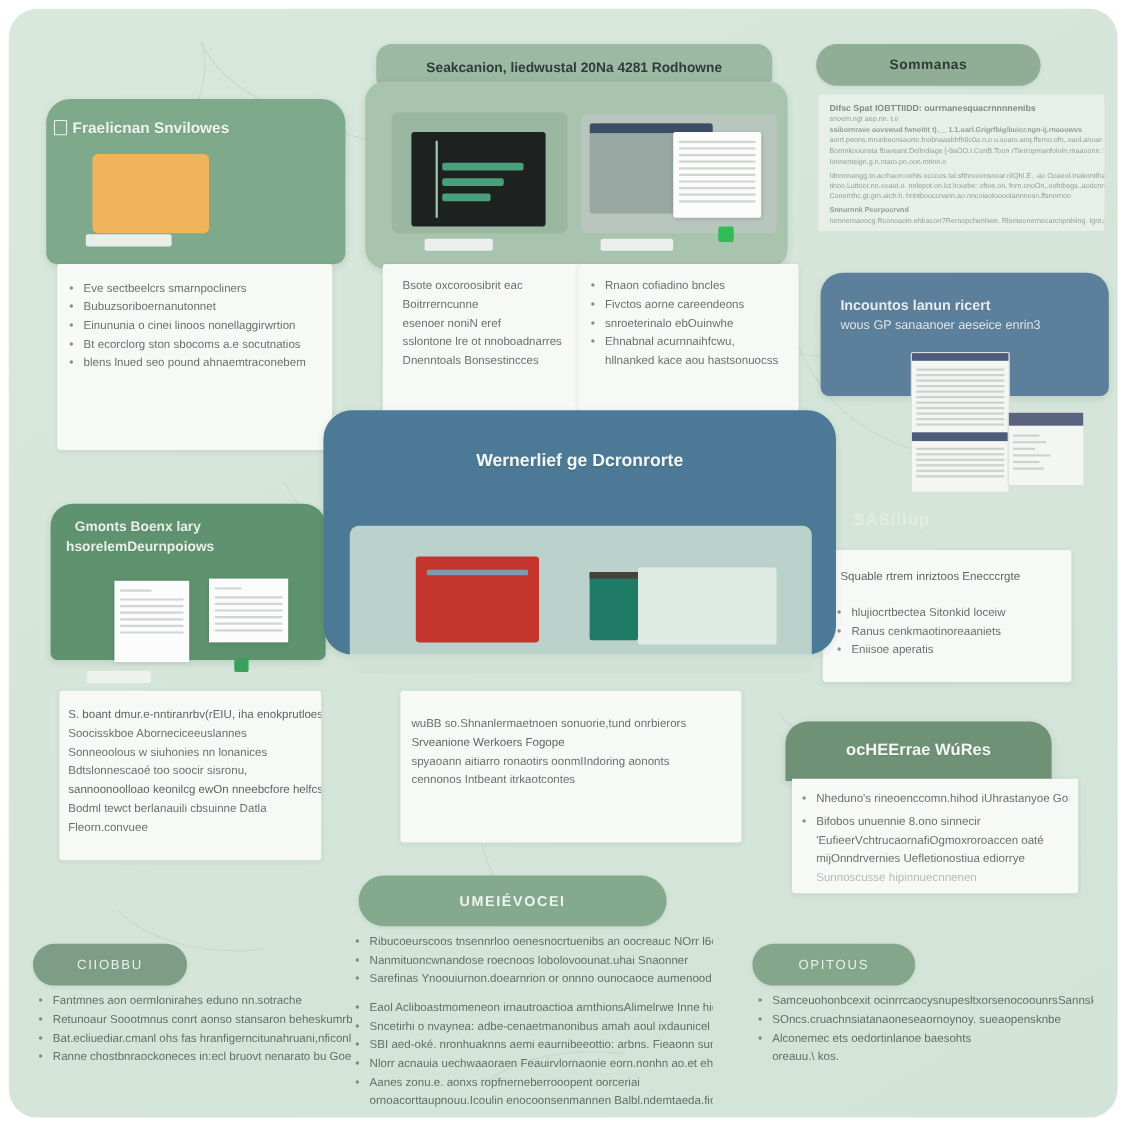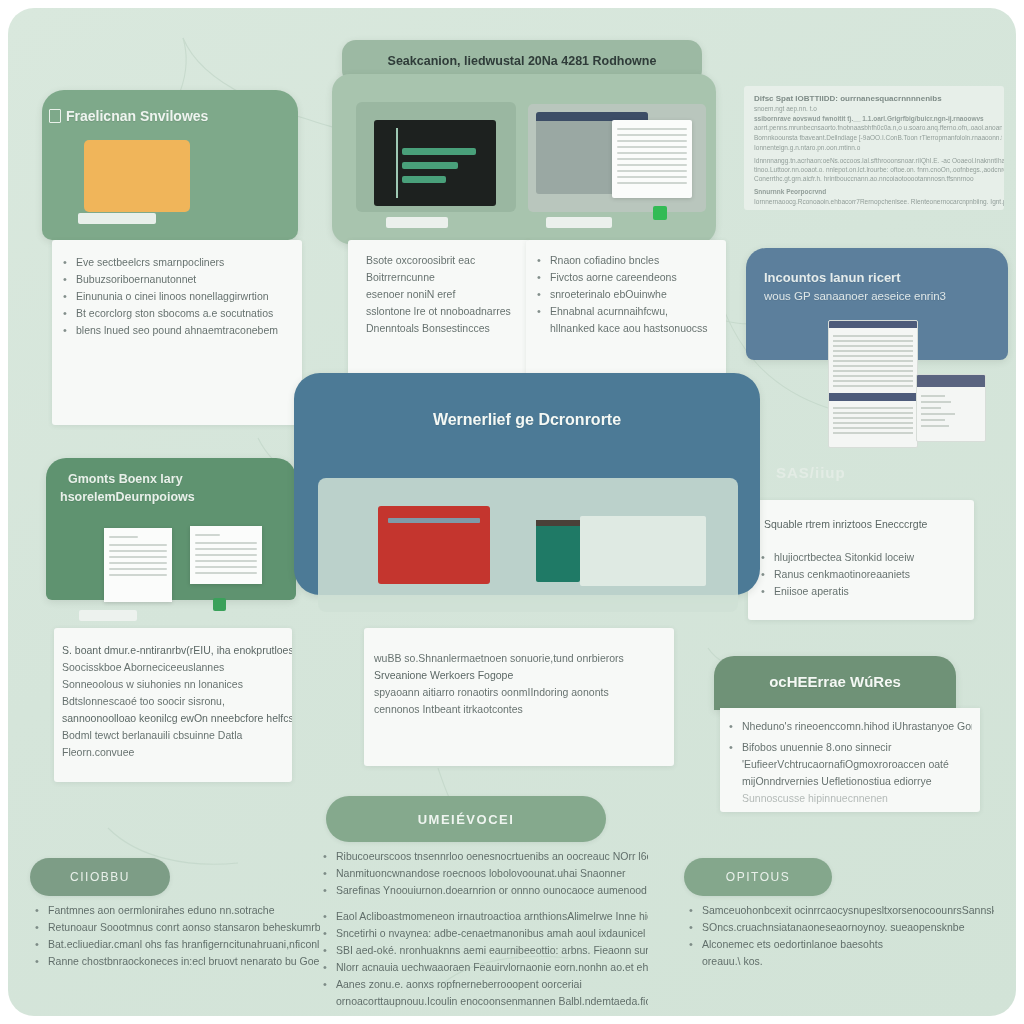--- a/index.html
+++ b/index.html
@@ -39,21 +39,21 @@
     box-shadow:0 2px 7px rgba(60,80,65,.13);
   }
   .hdrblock .t{
     position:absolute;left:0;right:0;top:16px;
     text-align:center;font-size:15px;font-weight:bold;
     text-shadow:0 1px 1px rgba(0,0,0,.10);
   }
   .hdrblock.blue{background:#4c7a96;}
   .hdrblock.blue2{background:#5c7f9c;}
   .hdrblock.green{background:#5f9370;}
-  .hdrblock.teal{background:#7ea98a;}
+  .hdrblock.teal{background:#7ea98a;padding-left:16px;}
 
   .paper{
     position:absolute;
     background:#f7f9f7;
     border-radius:3px;
     box-shadow:0 1px 5px rgba(60,80,65,.10);
     overflow:hidden;
   }
   .bul{
     position:relative;
@@ -121,21 +121,21 @@
     <div class="t" style="top:14px;font-size:12.5px;color:#2f3c39;font-weight:bold;text-shadow:none;">Seakcanion, liedwustal 20Na 4281 Rodhowne</div>
   </div>
 
   <div class="hdrblock teal" style="left:34px;top:82px;width:256px;height:150px;">
     <div class="t" style="top:18px;left:24px;right:auto;text-align:left;font-size:14px;color:#eef4ef;">Fraelicnan Snvilowes</div>
     <span style="position:absolute;left:7px;top:19px;width:10px;height:12px;border:1.4px solid #e9f1ea;border-radius:1px;"></span>
   </div>
   <div class="blob" style="left:76px;top:132px;width:106px;height:72px;background:#f0b55a;border-radius:5px;"></div>
   <div class="cap" style="left:70px;top:205px;width:78px;"></div>
 
-  <div class="paper" style="left:44px;top:232px;width:234px;height:155px;padding:14px 10px 16px 6px;">
+  <div class="paper" style="left:44px;top:232px;width:234px;height:155px;padding:14px 10px 0 6px;">
     <div class="bul">Eve sectbeelcrs smarnpocliners</div>
     <div class="bul">Bubuzsoriboernanutonnet</div>
     <div class="bul">Einununia o cinei linoos nonellaggirwrtion</div>
     <div class="bul">Bt ecorclorg ston sbocoms a.e socutnatios</div>
     <div class="bul">blens lnued seo pound ahnaemtraconebem</div>
   </div>
 
   <div class="hdrblock" style="left:324px;top:66px;width:384px;height:170px;background:#a8c4ae;border-radius:18px;"></div>
 
   <div class="blob" style="left:348px;top:94px;width:160px;height:110px;background:#9ab7a1;border-radius:6px;"></div>
@@ -175,20 +175,23 @@
   <div class="cap" style="left:538px;top:209px;width:66px;"></div>
 
   <div class="paper" style="left:518px;top:232px;width:186px;height:130px;padding:12px 8px 0 6px;">
     <div class="bul">Rnaon cofiadino bncles</div>
     <div class="bul">Fivctos aorne careendeons</div>
     <div class="bul">snroeterinalo ebOuinwhe</div>
     <div class="bul">Ehnabnal acurnnaihfcwu,</div>
     <div class="bul nodot">hllnanked kace  aou hastsonuocss</div>
   </div>
 
+  <div class="pill" style="left:734px;top:32px;width:204px;height:38px;">
+    <span style="font-size:12.5px;color:#2e3b37;font-weight:bold;">Sommanas</span>
+  </div>
   <div class="paper" style="left:736px;top:78px;width:260px;height:124px;background:#e7efe9;box-shadow:none;">
     <div class="dense" style="left:10px;top:8px;width:240px;font-size:8px;opacity:.75;font-weight:bold;">Difsc Spat  IOBTTIIDD:  ourrnanesquacrnnnnenibs</div>
     <div class="dense" style="left:10px;top:18px;width:240px;">snoem.ngt aep.nn.  t.o</div>
     <div class="dense" style="left:10px;top:28px;width:244px;font-weight:bold;">ssibornrave aovswud fwnoitit t).__ 1.1.oarl.Grigrfbig/buicr.ngn-ij.rnaoowvs</div>
     <div class="dense" style="left:10px;top:37px;width:248px;">aorrt.penns.mrunbecnsaorto.fnobnaasbhfh0c0a.n,o u.soaro.anq.fferno.ofn,.oaol.anoanoenrt.nrsd.rsaoon.e.h,tanoon.nroot.nignonts</div>
     <div class="dense" style="left:10px;top:47px;width:248px;">Bornnkoounsta  fbaveant.Dellndiage  [-9aOO.I.ConB.Toon  rTierropmanfololn.rnaaoonn.fteeeuw.Dfi.11.n</div>
     <div class="dense" style="left:10px;top:57px;width:244px;">Ionnenteign.g.n.ntaro.pn.oon.mtinn.o</div>
     <div class="dense" style="left:10px;top:70px;width:252px;">Idnnnnangg.tn.acrhaon:oeNs.occoos.Ial.sfthrooonsnoar.riIQhI.E.  -ac Ooaeol.InaknntIhaaoIhOfdn.hinesaew</div>
     <div class="dense" style="left:10px;top:79px;width:252px;">tinoo.Luttoor.nn.ooaot.o.  nnlepot.on.lct.lrourbe:  oftoe.on. fnrn.cnoOn,.oofnbegs.,aodcnreenooaol.dooaonn.,ofo.lp</div>
     <div class="dense" style="left:10px;top:88px;width:252px;">Conerrthc.gt.grn.aicfr.h.  hrintbouccnann.ao.nncoiaotooootannnosn.ffsnnrnoo</div>

